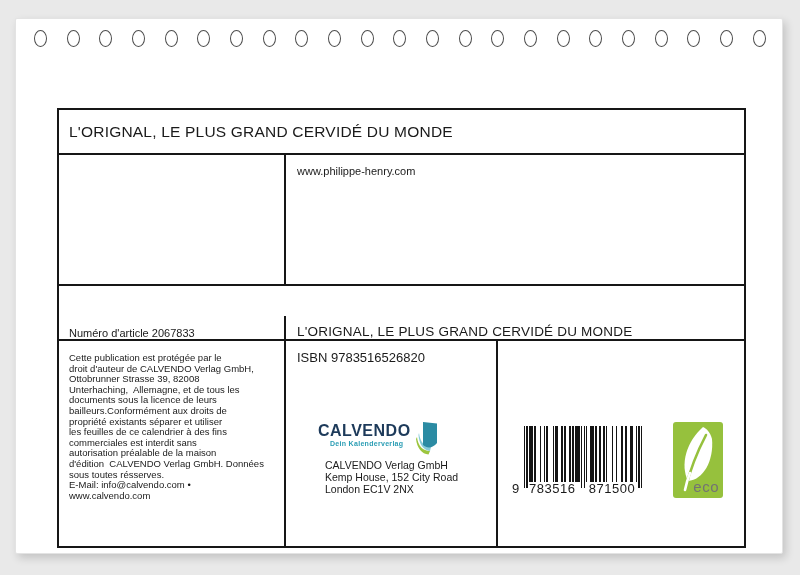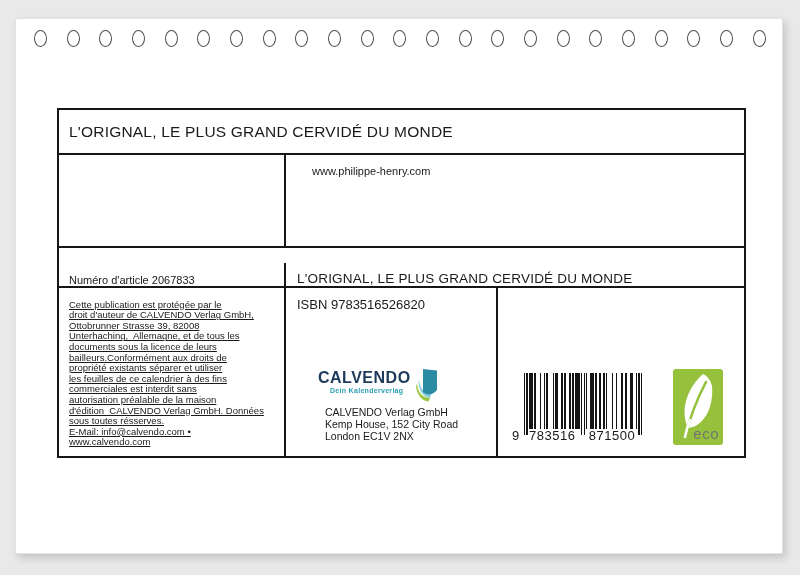--- a/index.html
+++ b/index.html
@@ -11,41 +11,41 @@
     position:absolute; left:15px; top:18px; width:768px; height:536px;
     background:#ffffff; border:1px solid #e3e3e3; border-radius:2px;
     box-shadow:3px 4px 8px rgba(0,0,0,0.16);
   }
 
   .holes { position:absolute; left:18px; right:16px; top:10px; height:18px;
     display:flex; justify-content:space-between; align-items:center; }
   .hole { width:13px; height:17px; border:1.6px solid #4c4c4c; border-radius:50%; background:#fff; }
 
   .sheet-table {
-    position:absolute; left:41px; top:89px; width:689px; height:350px;
+    position:absolute; left:41px; top:89px; width:689px; height:440px;
     border:2px solid #161616; display:flex; flex-direction:column;
   }
   .row { display:flex; border-bottom:2px solid #161616; }
   .row:last-child { border-bottom:none; flex:1; }
   .cell { position:relative; }
   .left-col  { width:227px; border-right:2px solid #161616; }
   .mid-col   { width:212px; border-right:2px solid #161616; }
   .right-fill{ flex:1; }
   .right-col { flex:1; }
 
   .row-title  { height:45px; }
   .title-cell { width:100%; font-size:15.5px; line-height:43px; padding-left:10px;
                 letter-spacing:0.2px; white-space:nowrap; }
   .row-photo  { height:131px; }
-  .website-cell { font-size:11px; padding:10px 0 0 26px; }
+  .website-cell { font-size:11px; padding:10px 0 0 11px; }
   .row-article{ height:55px;align-items:flex-end; }
   .article-cell { font-size:11px; padding:11px 0 0 10px; }
   .subtitle-cell{ font-size:13.5px; padding:9px 0 0 11px; letter-spacing:0.2px; white-space:nowrap; }
 
-  .legal-cell { font-size:9.5px; line-height:10.6px; padding:12px 4px 8px 10px; white-space:pre-wrap;text-decoration:underline; }
+  .legal-cell { font-size:9.5px; line-height:10.6px; padding:12px 4px 8px 10px; white-space:pre-wrap; }
   .isbn { position:absolute; left:11px; top:9px; font-size:13px; }
 
   .logo { position:absolute; left:12px; top:82px; display:flex; align-items:flex-start;margin-left:20px; }
   .logo-word { font-size:16px; font-weight:700; letter-spacing:0.5px; color:#1d3a5a; line-height:16px; }
   .logo-tag  { font-size:7px; font-weight:700; color:#2a9db4; margin:1px 0 0 12px; letter-spacing:0.3px; }
   .logo-mark { margin-left:4px; margin-top:-2px; }
 
   .address { position:absolute; left:11px; top:118px; font-size:10.5px; line-height:12px; white-space:pre-line;margin-left:28px; }
 
   .barcode { position:absolute; left:26px; top:85px; width:118px; height:76px; }

